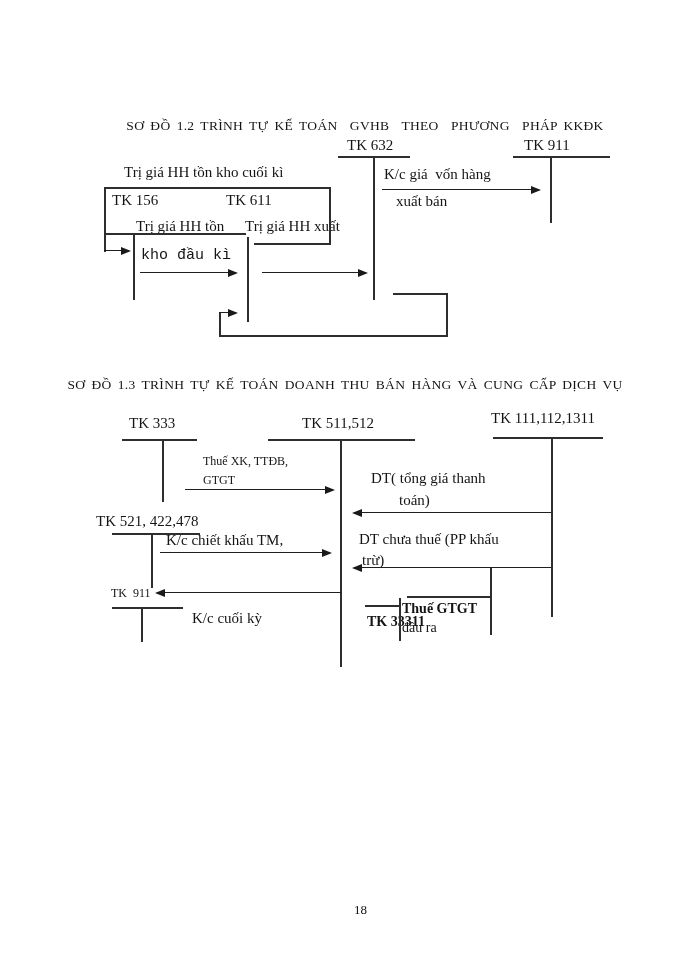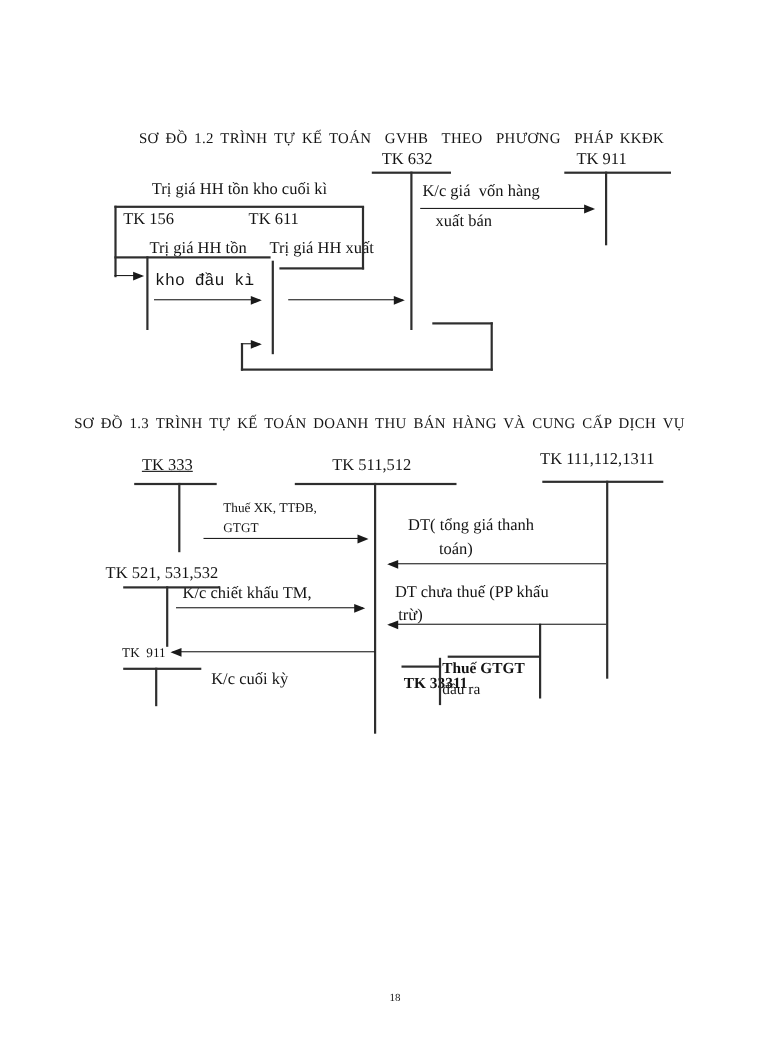--- a/index.html
+++ b/index.html
@@ -30,36 +30,36 @@
   .t {
     position:absolute; font-size:15px; line-height:1.2;
     white-space:pre; color:#141414;
   }
   .sm { font-size:12px; }
   .md { font-size:14px; }
   .title {
     position:absolute; text-align:center; font-size:13.5px;
     letter-spacing:0.3px; word-spacing:2.5px; white-space:pre;
   }
-  .pagenum { position:absolute; font-size:10px; }
+  .pagenum { position:absolute; font-size:13px; }
 </style>
 </head>
 <body>
 
 <div id="page">
 
   <div>
     <div class="title" style="left:65px; top:118px; width:600px;">SƠ ĐỒ 1.2 TRÌNH TỰ KẾ TOÁN  GVHB  THEO  PHƯƠNG  PHÁP KKĐK</div>
 
     <div class="t" style="left:347px; top:136px;">TK 632</div>
     <div class="t" style="left:524px; top:136px;">TK 911</div>
     <div class="t" style="left:112px; top:191px;">TK 156</div>
     <div class="t" style="left:226px; top:191px;">TK 611</div>
 
-    <div class="t" style="left:138px; top:163px;text-align:center;">Trị giá HH tồn kho cuối kì</div>
+    <div class="t" style="left:124px; top:163px;text-align:center;">Trị giá HH tồn kho cuối kì</div>
     <div class="t" style="left:384px; top:165px;">K/c giá  vốn hàng</div>
     <div class="t" style="left:396px; top:192px;">xuất bán</div>
     <div class="t" style="left:136px; top:217px;">Trị giá HH tồn</div>
     <div class="t" style="left:245px; top:217px;">Trị giá HH xuất</div>
     <div class="t" style="left:141px; top:247px;font-family:Liberation Mono, monospace;">kho đầu kì</div>
 
     <div class="h" style="left:338px; top:156px; width:72px;"></div>
     <div class="v" style="left:373px; top:156px; height:144px;"></div>
     <div class="h" style="left:513px; top:156px; width:97px;"></div>
     <div class="v" style="left:550px; top:156px; height:67px;"></div>
@@ -80,24 +80,24 @@
     <div class="h" style="left:393px; top:293px; width:55px;"></div>
     <div class="v" style="left:446px; top:293px; height:44px;"></div>
     <div class="h" style="left:219px; top:335px; width:229px;"></div>
     <div class="v" style="left:219px; top:312px; height:25px;"></div>
     <div class="h shaft ar" style="left:219px; top:312px; width:17px;"></div>
   </div>
 
   <div>
     <div class="title" style="left:25px; top:377px; width:640px;">SƠ ĐỒ 1.3 TRÌNH TỰ KẾ TOÁN DOANH THU BÁN HÀNG VÀ CUNG CẤP DỊCH VỤ</div>
 
-    <div class="t" style="left:129px; top:414px;text-decoration:underline;">TK 333</div>
+    <div class="t" style="left:129px; top:414px;">TK 333</div>
     <div class="t" style="left:302px; top:414px;">TK 511,512</div>
     <div class="t" style="left:491px; top:409px;">TK 111,112,1311</div>
-    <div class="t" style="left:96px;  top:512px;">TK 521, 531,532</div>
+    <div class="t" style="left:96px;  top:512px;">TK 521, 422,478</div>
     <div class="t sm" style="left:111px; top:586px;">TK  911</div>
     <div class="t md" style="left:367px; top:614px;font-weight:bold;">TK 33311</div>
 
     <div class="t sm" style="left:203px; top:454px;">Thuế XK, TTĐB,</div>
     <div class="t sm" style="left:203px; top:473px;">GTGT</div>
     <div class="t" style="left:371px; top:469px;">DT( tổng giá thanh</div>
     <div class="t" style="left:399px; top:491px;">toán)</div>
     <div class="t" style="left:166px; top:531px;font-family:Liberation Serif, serif;">K/c chiết khấu TM,</div>
     <div class="t" style="left:359px; top:530px;">DT chưa thuế (PP khấu</div>
     <div class="t" style="left:362px; top:551px;">trừ)</div>

